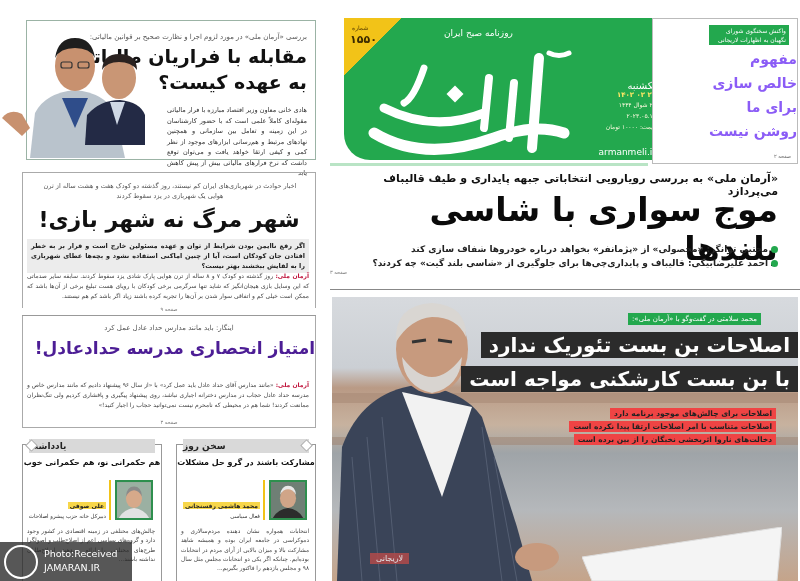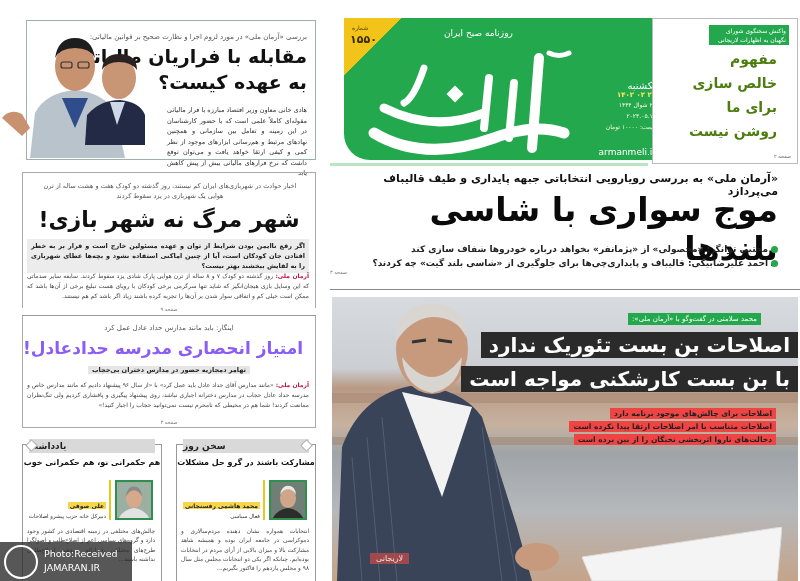--- a/index.html
+++ b/index.html
@@ -26,21 +26,21 @@
   #mast-logo { position: absolute; left: 20px; top: 20px; width: 230px; height: 120px; }
   #mast-info { position: absolute; right: 6px; top: 62px; width: 70px; text-align: right; color: #fff; }
   #mast-info .day { font-size: 10px; font-weight: normal; color: #fff; }
   #mast-info .l { font-size: 6px; line-height: 11px; color: #fffbe0; }
   #mast-info .date { font-size: 7px; font-weight: bold; color: #ffe866; direction: ltr; text-align: right; }
   #mast-url { position: absolute; right: 6px; bottom: 3px; font-size: 9px; color: #ffffff; direction: ltr; }
 
   
   #right-box { left: 652px; top: 18px; width: 146px; height: 146px; border: 1px solid #bbb; background: #fff; overflow: hidden; }
   #right-box .kick { position: absolute; right: 8px; top: 6px; background: #23a84e; color: #fff; font-size: 6px; padding: 1px 3px; line-height: 9px; width: 80px; }
-  #right-box .t { position: absolute; right: 20px; font-size: 14px; font-weight: 900; color: #4d7c0f; }
+  #right-box .t { position: absolute; right: 0; font-size: 14px; font-weight: 900; color: #8b5cf6; }
   #right-box .page-ref { position: absolute; right: 6px; bottom: 4px; font-size: 5px; color: #666; }
   #right-photo { left: 85px; top: 40px; width: 60px; height: 105px; }
 
   
   #green-rule { left: 330px; top: 163px; width: 318px; height: 3px; background: #b9e4c5; }
 
   
   #main-headline { left: 330px; top: 168px; width: 468px; height: 112px; }
   #main-headline .sup { position: absolute; right: 20px; top: 4px; font-size: 11px; font-weight: bold; color: #111; }
   #main-headline .h { position: absolute; right: 20px; top: 22px; font-size: 33px; font-weight: 900; color: #0a0a0a; letter-spacing: -1px; }
@@ -66,21 +66,21 @@
   #city-box .h { position: absolute; right: 0; top: 34px; width: 100%; text-align: center; font-size: 22px; font-weight: 900; color: #111; }
   #city-box .lead { position: absolute; right: 6px; top: 66px; width: 282px; font-size: 6.5px; font-weight: bold; line-height: 10px; color: #222; background: #ececec; padding: 2px 4px; text-align: justify; }
   #city-box .body { position: absolute; right: 6px; top: 98px; width: 282px; font-size: 6px; line-height: 10px; color: #444; text-align: justify; }
   .red { color: #c0143c; font-weight: bold; }
   .sec-rule { height: 1px; background: #999; }
   .page-mini { font-size: 5px; color: #777; text-align: center; }
 
   
   #school-box { left: 22px; top: 316px; width: 294px; height: 112px; border: 1px solid #aaa; border-top: none; }
   #school-box .kick { position: absolute; width: 100%; top: 8px; text-align: center; font-size: 7px; color: #555; }
-  #school-box .h { position: absolute; width: 100%; top: 22px; text-align: left; font-size: 17px; font-weight: 900; color: #8b5cf6; }
+  #school-box .h { position: absolute; width: 100%; top: 22px; text-align: right; font-size: 17px; font-weight: 900; color: #4c1d95; }
   #school-box .sub { position: absolute; width: 100%; top: 50px; text-align: center; font-size: 6.5px; font-weight: bold; color: #222; }
   #school-box .sub span { background: #e6e6e6; padding: 0 4px; }
   #school-box .body { position: absolute; right: 6px; top: 64px; width: 282px; font-size: 6px; line-height: 10px; color: #444; text-align: justify; }
 
   
   .col-box { top: 444px; width: 140px; height: 137px; border: 1px solid #999; border-bottom: none; background: #fff; }
   .col-header { position: absolute; top: -6px; left: 6px; right: 6px; height: 14px; background: #d9d9d9; text-align: left; font-size: 9px; font-weight: bold; color: #222; line-height: 14px; }
   .col-header .diamond { position: absolute; top: 2px; width: 9px; height: 9px; background: #fff; border: 1px solid #aaa; transform: rotate(45deg); }
   .col-title { position: absolute; top: 13px; width: 100%; text-align: center; font-size: 8px; font-weight: 900; color: #111; }
   .col-photo { position: absolute; right: 8px; top: 35px; width: 38px; height: 40px; background: #7a9c84; border: 2px solid #2e8f4e; overflow: hidden; }
@@ -207,21 +207,20 @@
   <div class="h">شهر مرگ نه شهر بازی!</div>
   <div class="lead">اگر رفع ناایمن بودن شرایط از توان و عهده مسئولین خارج است و قرار بر به خطر افتادن جان کودکان است، آیا از چنین اماکنی استفاده نشود و بچه‌ها عطای شهربازی را به لقایش ببخشند بهتر نیست؟</div>
   <div class="body"><span class="red">آرمان ملی:</span> <span>روز گذشته دو کودک ۷ و ۸ ساله از ترن هوایی پارک شادی یزد سقوط کردند. سابقه سایر صدماتی که این وسایل بازی هیجان‌انگیز که شاید تنها سرگرمی برخی کودکان با رویای هست تبلیغ برخی از آن‌ها باشد که ممکن است خیلی کم و اتفاقی سوار شدن بر آن‌ها را تجربه کرده باشند زیاد اگر باشد کم هم نیستند.</span></div>
 </div>
 <div class="abs page-mini" style="left:22px; top:306px; width:294px;">صفحه ۹</div>
 <div class="abs sec-rule" style="left:22px; top:315px; width:294px;"></div>
 
 <div id="school-box" class="abs">
   <div class="kick">اینگار: باید مانند مدارس حداد عادل عمل کرد</div>
   <div class="h">امتیاز انحصاری مدرسه حدادعادل!</div>
-  <div class="sub"><span>تهامر دمجازیه حضور در مدارس دختران بی‌حجاب</span></div>
   <div class="body"><span class="red">آرمان ملی:</span> <span>«مانند مدارس آقای حداد عادل باید عمل کرد» با «از سال ۹۶ پیشنهاد دادیم که مانند مدارس خاص و مدرسه حداد عادل حجاب در مدارس دخترانه اجباری نباشد، روی پیشنهاد پیگیری و پافشاری کردیم ولی تنگ‌نظران ممانعت کردند! شما هم در محیطی که نامحرم نیست نمی‌توانید حجاب را اجبار کنید!»</span></div>
 </div>
 <div class="abs page-mini" style="left:22px; top:419px; width:294px;">صفحه ۳</div>
 
 <div class="abs col-box" style="left:176px;">
   <div class="col-header">
     <span class="diamond" style="right:-2px"></span>
     <span>سخن روز</span>
   </div>
   <div class="col-title">مشارکت باشند در گرو حل مشکلات</div>

